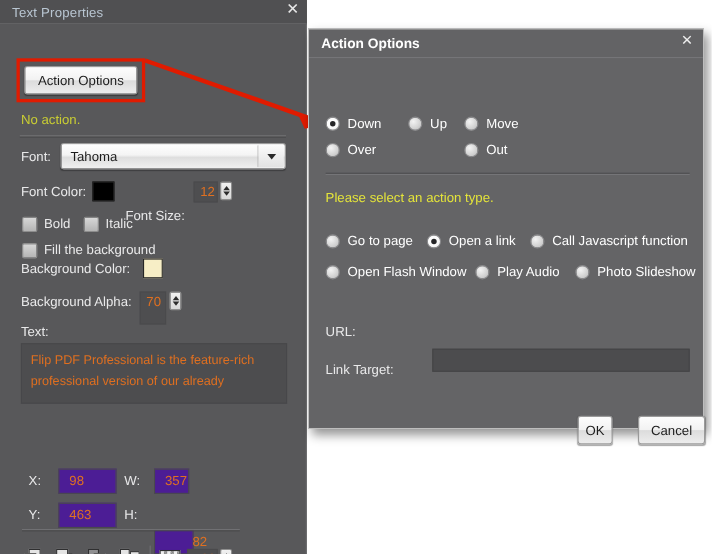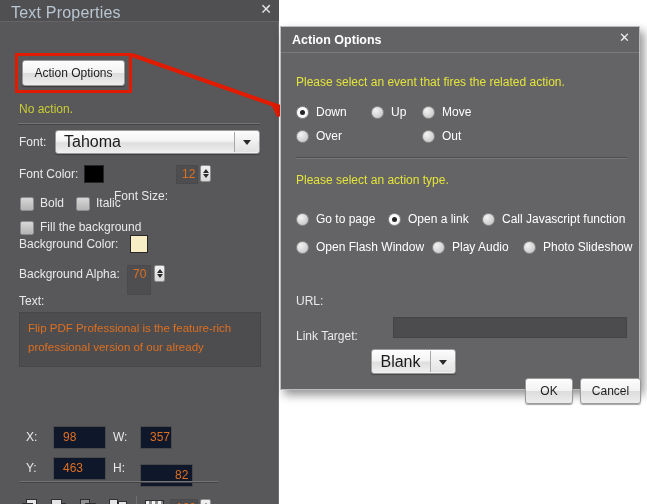--- a/index.html
+++ b/index.html
@@ -18,21 +18,21 @@
     background: #58585a;
     border-right: 1px solid #6e6e70;
   }
   .panel-titlebar {
     position: absolute; left: 0; top: 0; width: 279px; height: 22px;
     background: #505052;
     border-bottom: 1px solid #646466;
   }
   .panel-title {
     position: absolute; left: 11px; top: 4px;
-    font-size: 16px; color: #b9c6d2; letter-spacing: .2px;
+    font-size: 12px; color: #b9c6d2; letter-spacing: .2px;
   }
   .panel-close {
     position: absolute; right: 7px; top: 2px;
     font-size: 14px; color: #e8e8e8; line-height: 14px;
     font-family: "DejaVu Sans", sans-serif; cursor: pointer;
   }
   .panel-body { position: absolute; left:0; top: 22px; width: 279px; height: 482px; }
 
   
   .btn {
@@ -65,21 +65,21 @@
   #sep2 { left: 20px; top: 459px; width: 198px; }
 
   .lbl { position: absolute; font-size: 12px; color: #e9e9ea; white-space: nowrap; }
 
   
   .combo {
     position: absolute;
     background: linear-gradient(to bottom,#fefefe 0%,#f4f4f4 45%,#dedede 55%,#f0f0f0 100%);
     border: 1px solid #9a9a9a; border-radius: 3px;
     box-shadow: 0 1px 1px rgba(0,0,0,.3);
-    font-size: 16px; color: #1b1b1b; cursor: pointer; text-decoration: underline;
+    font-size: 12px; color: #1b1b1b; cursor: pointer; text-decoration: underline;
   }
   .combo .cval { position: absolute; left: 8px; top: 50%; transform: translateY(-50%); }
   .combo .cbtn {
     position: absolute; right: 1px; top: 1px; bottom: 1px; width: 24px;
     border-left: 1px solid #a7a7a7;
     background: linear-gradient(to bottom,#fbfbfb,#e2e2e2);
     border-radius: 0 2px 2px 0;
   }
   .combo .cbtn::after {
     content: ""; position: absolute; left: 50%; top: 50%;
@@ -129,27 +129,27 @@
     position: absolute; left: 19px; top: 290px; width: 242px; height: 55px;
     background: #4d4d4f; border: 1px solid #47474a;
     padding: 6px 8px; font-size: 11.5px; color: #df6f20; line-height: 19px;
   }
   #effect-options-btn {
     position: absolute; left: 22px; top: 360px; width: 96px; height: 25px; line-height: 23px;
   }
 
   
   .geo {
-    position: absolute; background: #0f172a; border: 1px solid #4a4a4c;
+    position: absolute; background: #4c1d95; border: 1px solid #4a4a4c;
     font-size: 12px; color: #df7021; padding-left: 9px; line-height: 21px;
   }
   #x-field { left: 53px; top: 404px; width: 53px; height: 23px; }
   #w-field { left: 140px; top: 404px; width: 32px; height: 23px; }
   #y-field { left: 53px; top: 435px; width: 53px; height: 23px; }
-  #h-field { left: 140px; top: 442px; width: 53px; height: 23px; padding-left: 34px; }
+  #h-field { left: 140px; top: 459px; width: 36px; height: 23px; padding-left: 34px; }
 
   
   .layer-ico { position: absolute; width: 18px; height: 16px; cursor: pointer; }
   .layer-ico i { position: absolute; display: block; border: 1px solid #2f2f30; }
   .sq-light { background: #e4e4e4; }
   .sq-dark  { background: #8f8f91; }
   .checker {
     position: absolute; left: 145px; top: 478px; width: 19px; height: 16px;
     border: 1px solid #2e2e2f; cursor: pointer;
     background-color:#f1f1f1;
@@ -209,21 +209,21 @@
   .rlabel { position: absolute; font-size: 12px; color: #ffffff; white-space: nowrap; }
 
   
   #url-input {
     position: absolute; left: 112px; top: 264px; width: 234px; height: 21px;
     background: #4c4c4e; border: 1px solid #444446;
   }
   #link-target-combo { left: 90px; top: 296px; width: 85px; height: 25px; }
   #link-target-combo .cval { left: 0; right: 26px; text-align: center; }
 
-  #ok-btn     { position: absolute; left: 244px; top: 325px; width: 48px; height: 26px; line-height: 24px; }
+  #ok-btn     { position: absolute; left: 244px; top: 325px; width: 32px; height: 26px; line-height: 24px; }
   #cancel-btn { position: absolute; left: 299px; top: 325px; width: 61px; height: 26px; line-height: 24px; }
 </style>
 </head>
 <body>
 
 <div id="root">
 
   <div class="panel">
 
     <div class="panel-titlebar">
@@ -318,21 +318,20 @@
 
   <div id="dialog">
 
     <div id="dialog-titlebar">
       <div id="dialog-title">Action Options</div>
       <div id="dialog-close">✕</div>
     </div>
 
     <div id="dialog-body">
 
-      <div class="hint" id="hint-event">Please select an event that fires the related action.</div>
 
       <div class="radio-row" style="left:15px; top:52px; width:330px; height:16px;">
         <span class="radio on" style="left:0; top:1px;"></span>
         <span class="rlabel" style="left:20px; top:0;">Down</span>
         <span class="radio" style="left:75px; top:1px;"></span>
         <span class="rlabel" style="left:95px; top:0;">Up</span>
         <span class="radio" style="left:126px; top:1px;"></span>
         <span class="rlabel" style="left:146px; top:0;">Move</span>
       </div>
 
@@ -362,24 +361,20 @@
         <span class="radio on" style="left:92px; top:1px;"></span>
         <span class="rlabel" style="left:112px; top:0;">Open a link</span>
         <span class="radio" style="left:186px; top:1px;"></span>
         <span class="rlabel" style="left:206px; top:0;">Call Javascript function</span>
       </div>
 
       <div class="lbl" style="left:15px; top:241px;">URL:</div>
       <div id="url-input" placeholder=""></div>
 
       <div class="lbl" style="left:15px; top:276px;">Link Target:</div>
-      <div class="combo" id="link-target-combo">
-        <span class="cval">Blank</span>
-        <span class="cbtn"></span>
-      </div>
 
       <div class="btn" id="ok-btn">OK</div>
       <div class="btn" id="cancel-btn">Cancel</div>
 
     </div>
   </div>
 
 </div>
 
 </body></html>

